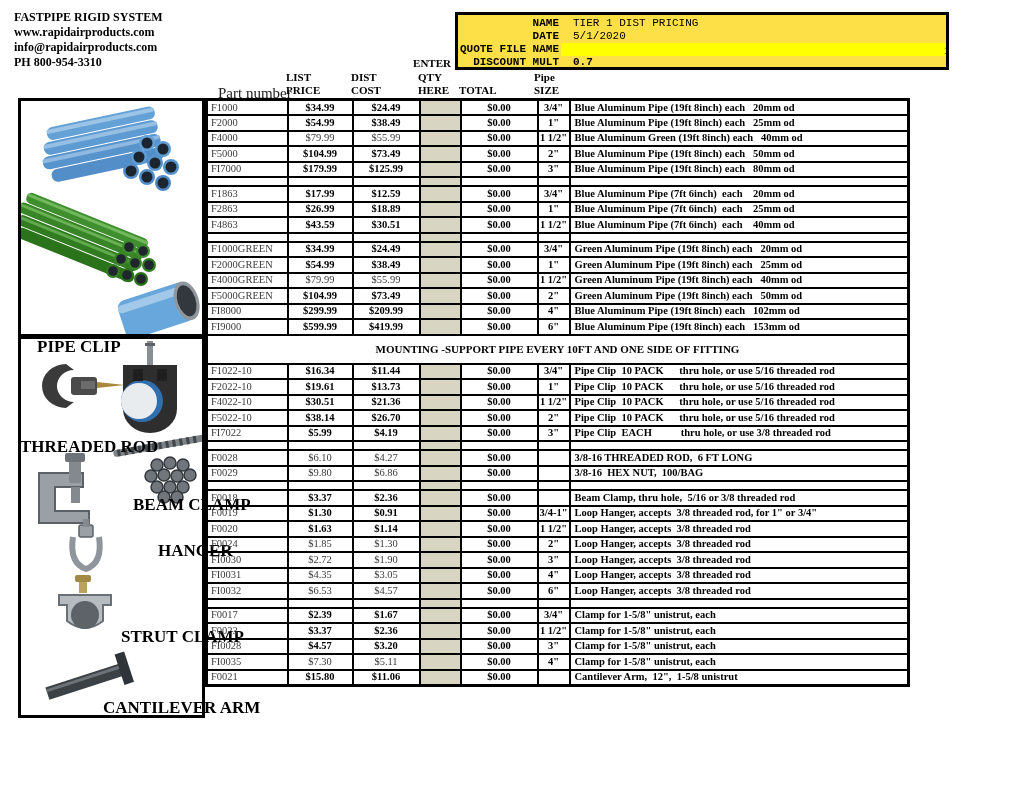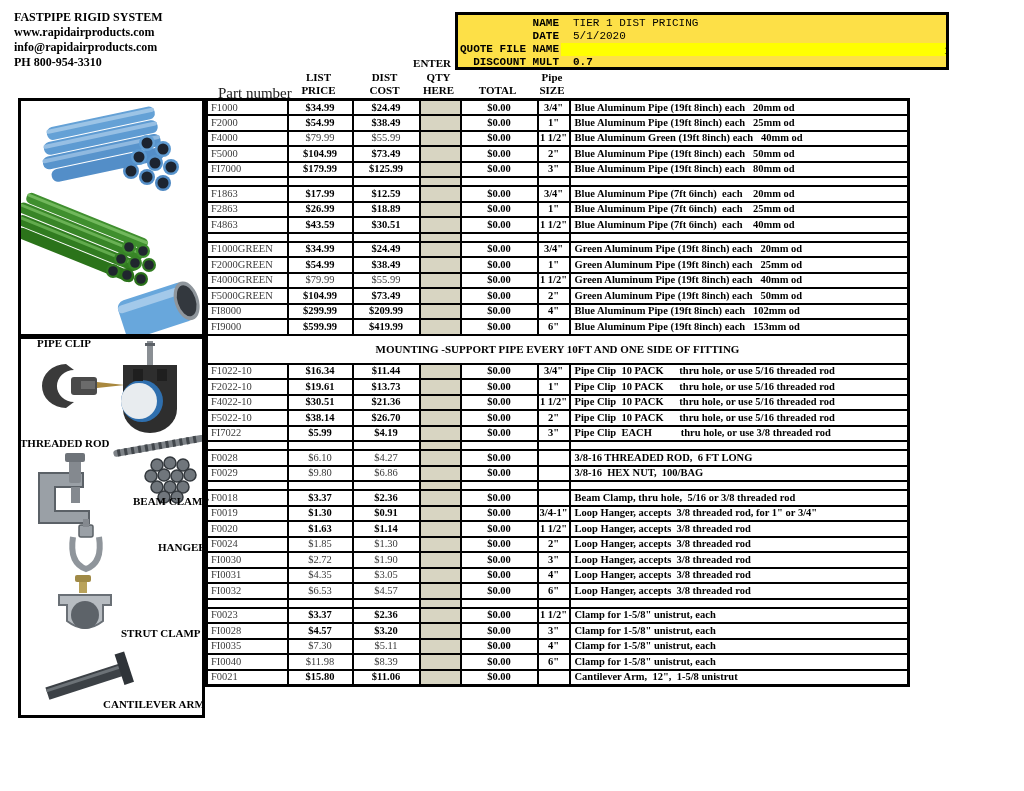--- a/index.html
+++ b/index.html
@@ -13,29 +13,29 @@
   .quote-box{position:absolute;left:455px;top:12px;width:494px;height:58px;border:3px solid #000;box-sizing:border-box;background:#fde047;font-family:Liberation Mono, monospace;}
   .qrow{display:flex;height:13px;line-height:13px;font-size:11px;}
   .qlabel{width:101px;text-align:right;font-weight:bold;white-space:nowrap;}
   .qvalue{flex:1;padding-left:14px;white-space:nowrap;}
   .qvalue.bold{font-weight:bold;}
   .qvalue.yellow{background:#ffff00;margin-left:2px;}
   .enter-label{position:absolute;left:411px;top:57px;width:42px;text-align:center;font-weight:bold;font-size:11px;}
   .page-num{position:absolute;left:944px;top:44px;font-size:11px;font-weight:bold;}
 
   
-  .colhead{position:absolute;font-weight:bold;font-size:11px;line-height:13px;text-align:center;}
+  .colhead{position:absolute;font-weight:bold;font-size:11px;line-height:13px;}
   .colhead.plain{font-weight:normal;text-align:left;font-size:15px;color:#222;}
 
   
   .left-panel{position:absolute;left:18px;top:98px;width:187px;height:620px;box-sizing:border-box;}
   .lp-sec{position:absolute;left:0;width:187px;border:3px solid #000;box-sizing:border-box;background:#fff;}
   .lp-sec1{top:0;height:239px;}
   .lp-sec2{top:238px;height:382px;}
-  .lp-label{position:absolute;font-weight:bold;font-size:11px;white-space:nowrap;}
+  .lp-label{position:absolute;font-weight:bold;font-size:17px;white-space:nowrap;}
 
   
   .price-table{position:absolute;left:205px;top:98px;border-collapse:collapse;table-layout:fixed;width:705px;}
   .price-table td{border:2px solid #000;padding:0 2px;font-size:10.5px;line-height:12px;overflow:hidden;white-space:nowrap;box-sizing:border-box;}
   .price-table{border:3px solid #000;}
   td.part{color:#3c3c3c;font-weight:normal;text-align:left;padding-left:3px;}
   td.list,td.dist,td.total{font-weight:bold;text-align:center;}
   td.size{font-weight:bold;text-align:center;padding:0 1px;}
   td.desc{font-weight:bold;text-align:left;padding-left:4px;white-space:pre;}
   td.qty{background:#d8d5c2;}
@@ -561,20 +561,29 @@
         <tr class="gap">
           <td class="part"></td>
           <td class="list"></td>
           <td class="dist"></td>
           <td class="qty"></td>
           <td class="total"></td>
           <td class="size"></td>
           <td class="desc"></td>
         </tr>
         <tr class="item">
+          <td class="part">F0017</td>
+          <td class="list">$2.39</td>
+          <td class="dist">$1.67</td>
+          <td class="qty"></td>
+          <td class="total">$0.00</td>
+          <td class="size">3/4"</td>
+          <td class="desc">Clamp for 1-5/8" unistrut, each</td>
+        </tr>
+        <tr class="item">
           <td class="part">F0023</td>
           <td class="list">$3.37</td>
           <td class="dist">$2.36</td>
           <td class="qty"></td>
           <td class="total">$0.00</td>
           <td class="size">1 1/2"</td>
           <td class="desc">Clamp for 1-5/8" unistrut, each</td>
         </tr>
         <tr class="item">
           <td class="part">FI0028</td>
@@ -587,29 +596,20 @@
         </tr>
         <tr class="item muted">
           <td class="part">FI0035</td>
           <td class="list">$7.30</td>
           <td class="dist">$5.11</td>
           <td class="qty"></td>
           <td class="total">$0.00</td>
           <td class="size">4"</td>
           <td class="desc">Clamp for 1-5/8" unistrut, each</td>
         </tr>
-        <tr class="item muted">
-          <td class="part">FI0040</td>
-          <td class="list">$11.98</td>
-          <td class="dist">$8.39</td>
-          <td class="qty"></td>
-          <td class="total">$0.00</td>
-          <td class="size">6"</td>
-          <td class="desc">Clamp for 1-5/8" unistrut, each</td>
-        </tr>
         <tr class="item">
           <td class="part">F0021</td>
           <td class="list">$15.80</td>
           <td class="dist">$11.06</td>
           <td class="qty"></td>
           <td class="total">$0.00</td>
           <td class="size"></td>
           <td class="desc">Cantilever Arm,  12",  1-5/8 unistrut</td>
         </tr>
       </tbody>

